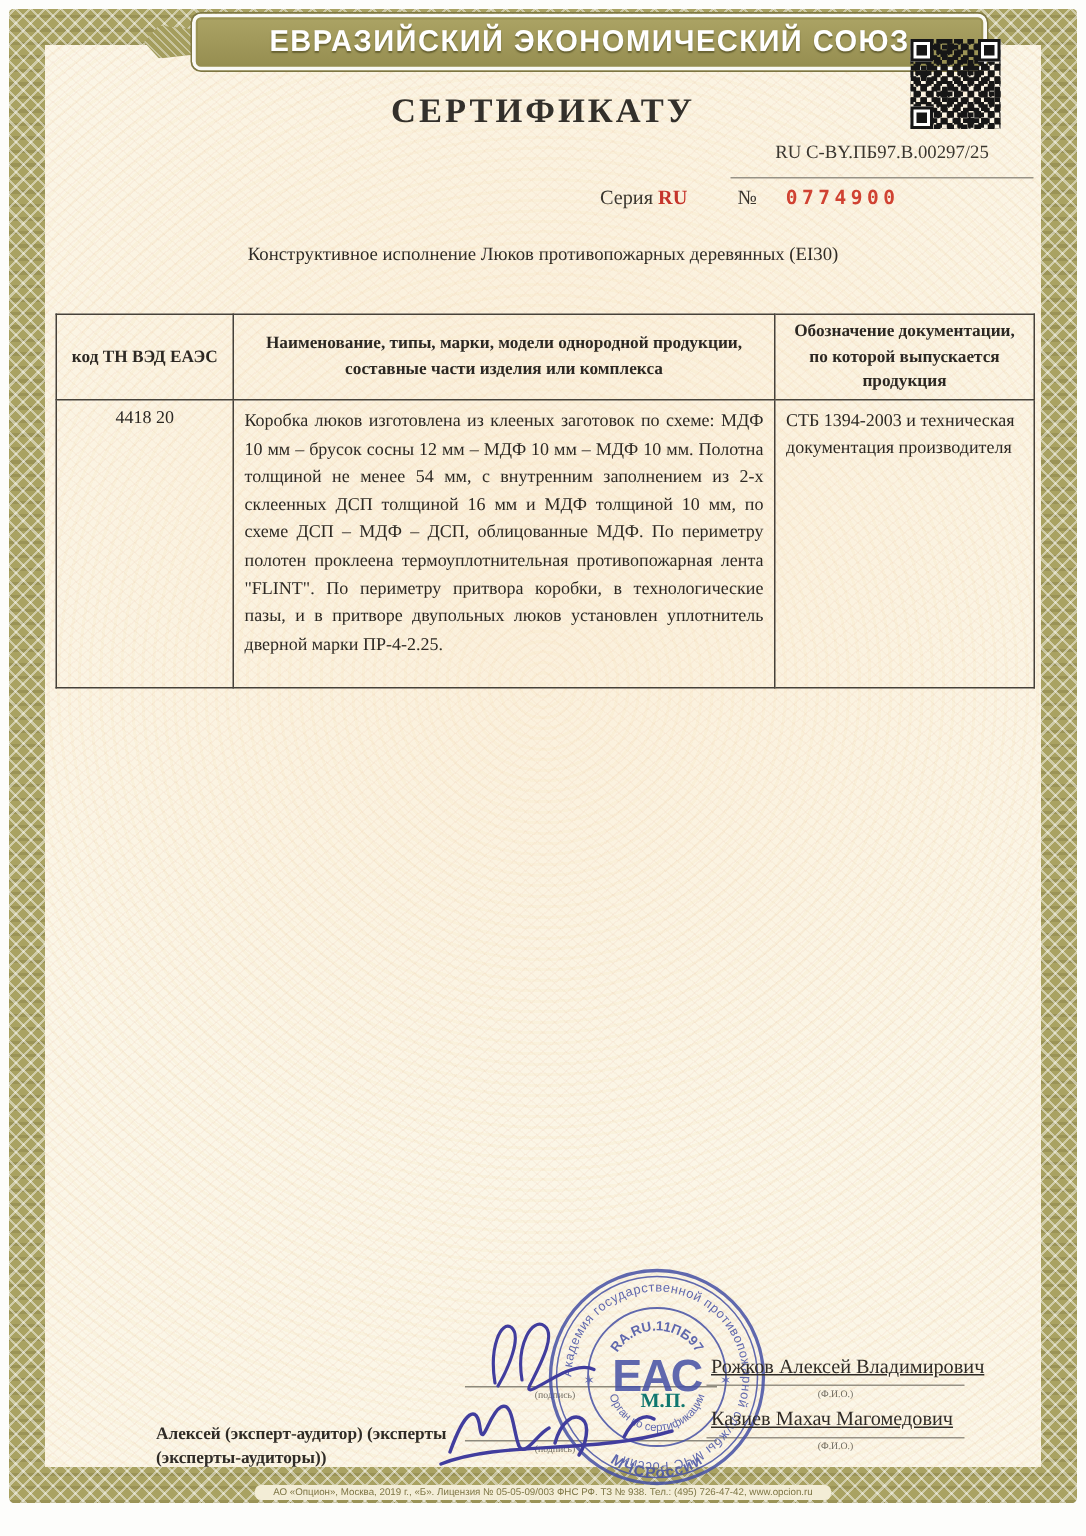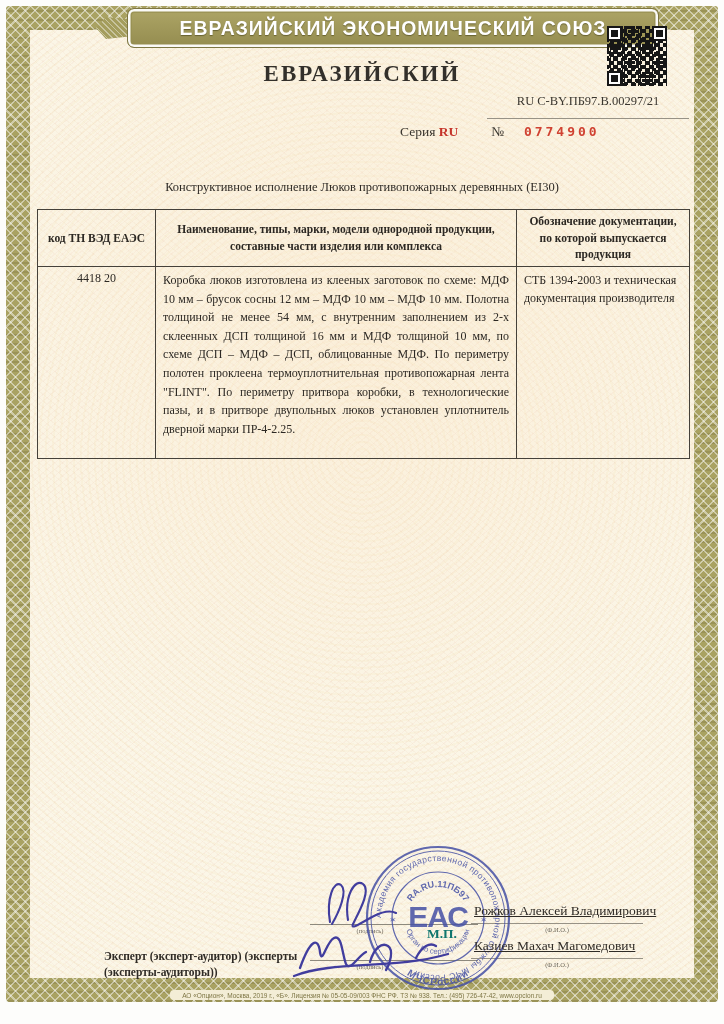--- a/index.html
+++ b/index.html
@@ -53,21 +53,21 @@
     font-size:23px; font-weight:bold; letter-spacing:2px; color:#33302b; }
   .cert-label { position:absolute; left:166px; top:101px; font-size:13.5px; font-weight:bold; color:#33302b; }
   .cert-number { position:absolute; left:487px; top:94px; width:202px; height:25px;
     text-align:center; font-size:12.5px; color:#3a362f; border-bottom:1px solid #979286; }
   .series-line { position:absolute; left:400px; top:124px; font-size:13.5px; color:#3a362f; white-space:nowrap; }
   .red { color:#c5342a; font-weight:bold; }
   .serial-group { margin-left:30px; }
   .serial-digits { font-family:"DejaVu Sans Mono", monospace; font-size:13px; font-weight:bold;
     color:#d04232; letter-spacing:3px; margin-left:16px; }
 
-  .description { position:absolute; left:0; right:0; top:180px; text-align:center; font-size:12.5px; color:#2f2b26; }
+  .description { position:absolute; left:0; right:0; top:162px; text-align:center; font-size:12.5px; color:#2f2b26; }
 
   
   table.product { position:absolute; left:37px; top:209px; width:652px; border-collapse:collapse;
     table-layout:fixed; font-size:12px; color:#2c2823; }
   table.product td, table.product th { border:1.4px solid #45413a; }
   table.product th { font-size:11.5px; font-weight:bold; text-align:center; vertical-align:middle;
     height:57px; padding:3px 8px; line-height:1.45; }
   table.product td { vertical-align:top; padding:4px 7px 20px 7px; height:153px; }
   td.cell-code { text-align:center; font-size:12px; padding-top:6px; }
   td.cell-desc { text-align:justify; line-height:18.6px; }
@@ -116,22 +116,22 @@
   <div class="banner">
     <span>ЕВРАЗИЙСКИЙ ЭКОНОМИЧЕСКИЙ СОЮЗ</span>
   </div>
 
   <div class="qr">
     <div class="qf qf-tl"></div>
     <div class="qf qf-tr"></div>
     <div class="qf qf-bl"></div>
   </div>
 
-  <div class="doc-title">ЕВРАЗИЙСКИЙ</div>
-  <div class="cert-number">RU С-BY.ПБ97.В.00297/21</div>
+  <div class="doc-title">СЕРТИФИКАТУ</div>
+  <div class="cert-number">RU С-BY.ПБ97.В.00297/25</div>
 
   <div class="series-line">
     <span>Серия</span>
     <span class="red">RU</span>
     <span class="serial-group">
       <span>№</span>
       <span class="serial-digits">0774900</span>
     </span>
   </div>
 
@@ -152,21 +152,21 @@
     </thead>
     <tbody>
       <tr>
         <td class="cell-code">4418 20</td>
         <td class="cell-desc">Коробка люков изготовлена из клееных заготовок по схеме: МДФ 10 мм – брусок сосны 12 мм – МДФ 10 мм – МДФ 10 мм. Полотна толщиной не менее 54 мм, с внутренним заполнением из 2-х склеенных ДСП толщиной 16 мм и МДФ толщиной 10 мм, по схеме ДСП – МДФ – ДСП, облицованные МДФ. По периметру полотен проклеена термоуплотнительная противопожарная лента "FLINT". По периметру притвора коробки, в технологические пазы, и в притворе двупольных люков установлен уплотнитель дверной марки ПР-4-2.25.</td>
         <td class="cell-doc">СТБ 1394-2003 и техническая документация производителя</td>
       </tr>
     </tbody>
   </table>
 
-  <div class="sig-label lbl-expert">Эксперт (эксперт-аудитор) (эксперты (эксперты-аудиторы))</div>
+  <div class="sig-label lbl-expert">Алексей (эксперт-аудитор) (эксперты (эксперты-аудиторы))</div>
 
   <div class="sigline sigline-1"></div>
   <div class="tiny-caption cap-sig1">(подпись)</div>
   <div class="sigline sigline-2"></div>
   <div class="tiny-caption cap-sig2">(подпись)</div>
 
   <div class="name name-1">Рожков Алексей Владимирович</div>
   <div class="nameline nameline-1"></div>
   <div class="tiny-caption cap-fio1">(Ф.И.О.)</div>
 

